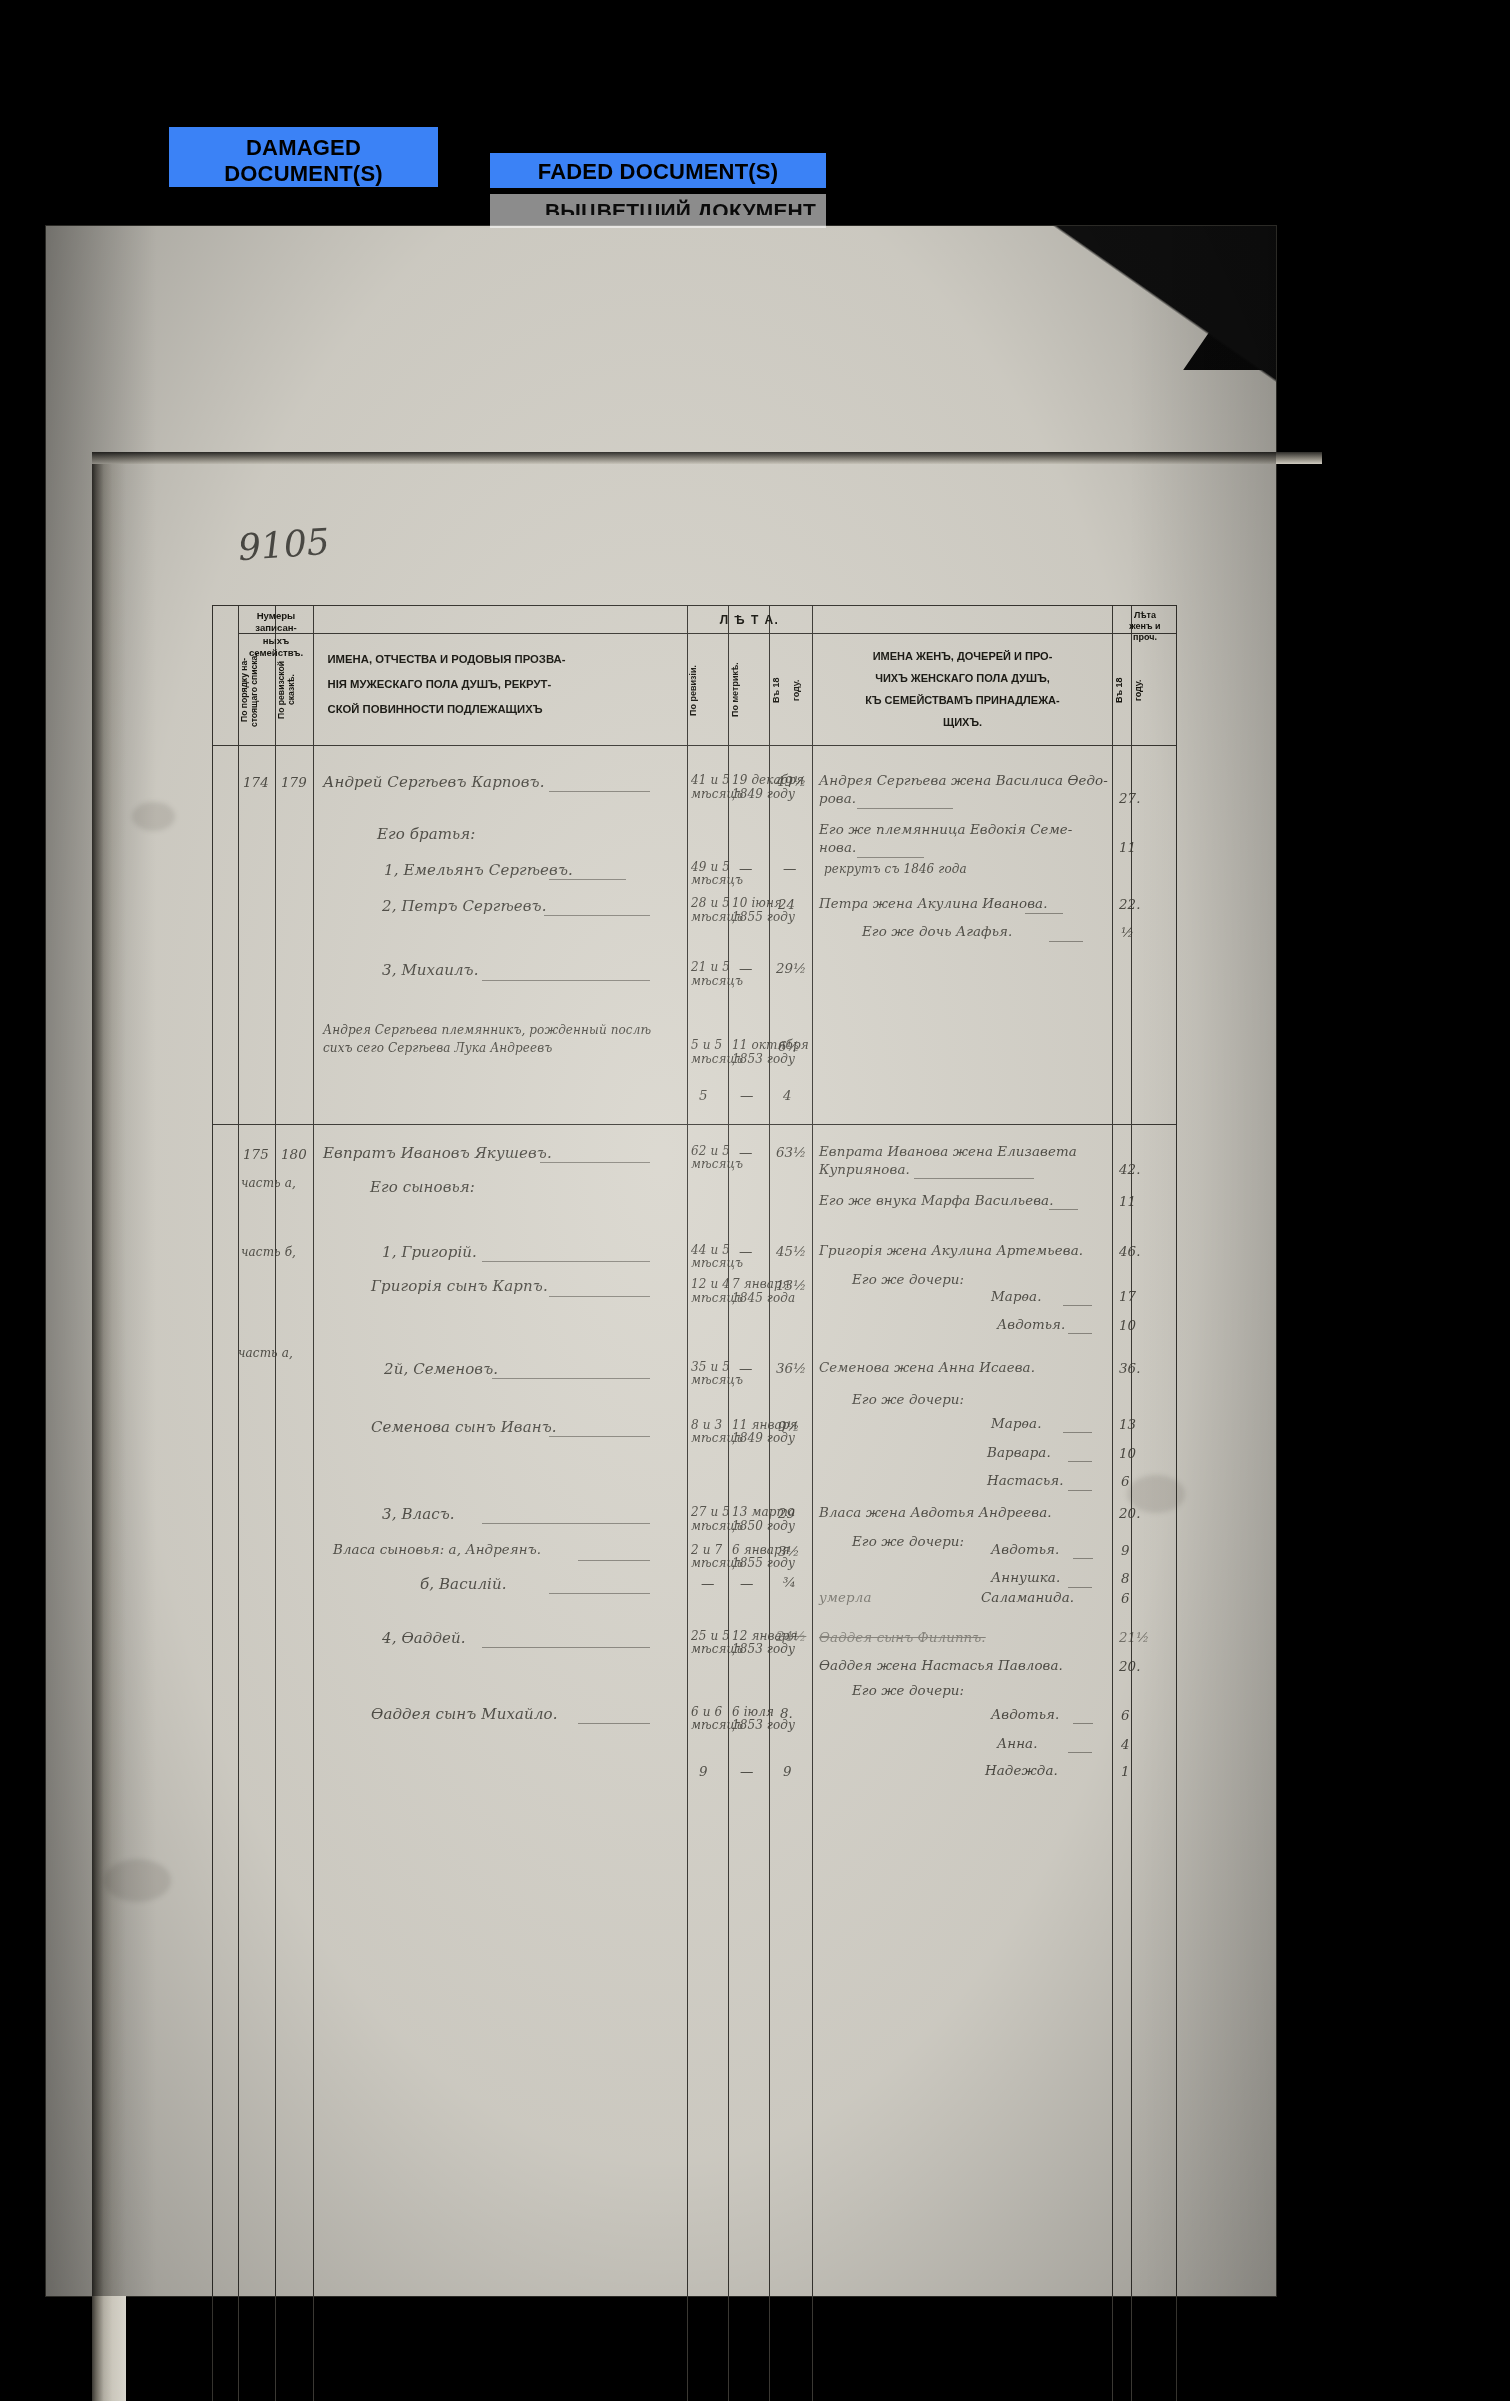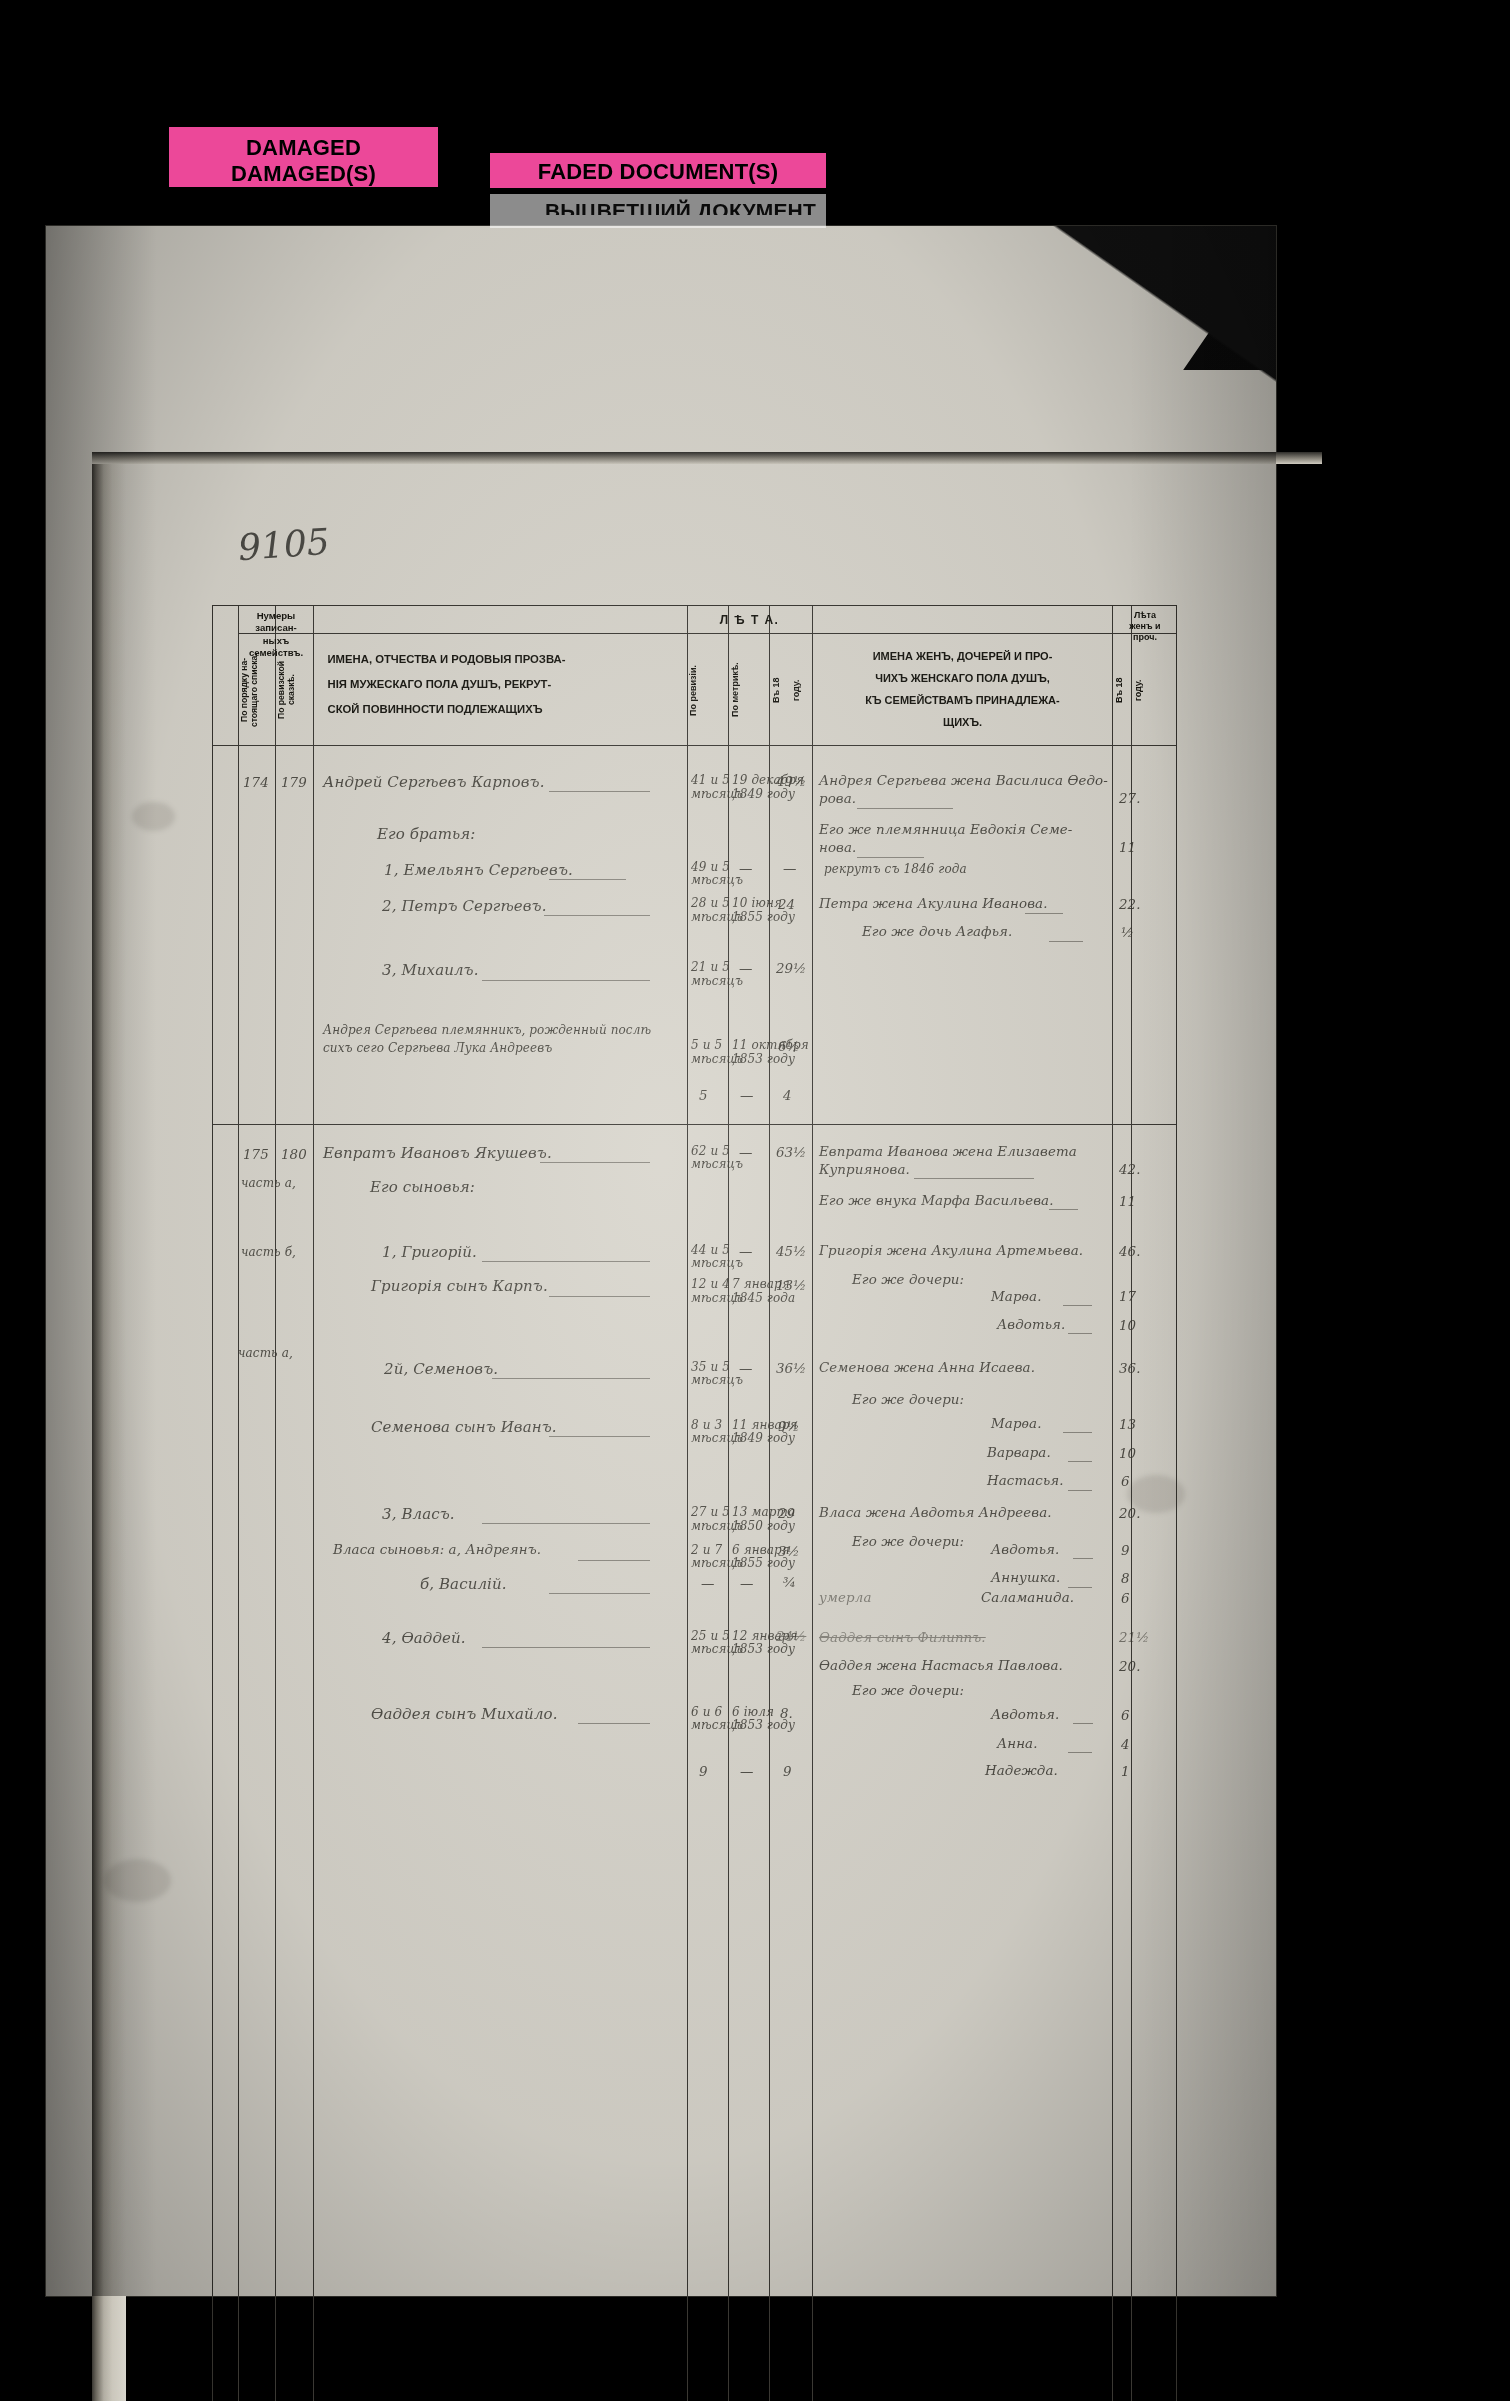--- a/index.html
+++ b/index.html
@@ -31,21 +31,21 @@
     background:linear-gradient(215deg,#111 0%,#111 46%,rgba(17,17,17,0) 47%);
   }
 
   
   .vig{position:absolute;inset:0;pointer-events:none;}
   #vig1{background:radial-gradient(ellipse at 50% 45%,rgba(255,255,255,0.10) 0%,rgba(0,0,0,0.06) 62%,rgba(0,0,0,0.30) 100%);}
   #vig2{background:linear-gradient(90deg,rgba(0,0,0,0.30) 0%,rgba(0,0,0,0.0) 9%,rgba(0,0,0,0) 88%,rgba(0,0,0,0.12) 100%);}
 
   
   .stamp{
-    position:absolute;background:#ec4899;color:#000;font-family:"Liberation Sans",sans-serif;
+    position:absolute;background:#3b82f6;color:#000;font-family:"Liberation Sans",sans-serif;
     font-weight:bold;text-align:center;letter-spacing:0.2px;line-height:1.18;
   }
   #stamp-damaged{left:169px;top:127px;width:269px;height:60px;font-size:22px;padding-top:7.7px;box-sizing:border-box;}
   #stamp-faded{left:490px;top:153px;width:336px;height:35px;font-size:22px;padding-top:5.8px;box-sizing:border-box;}
   #stamp-faded2{left:490px;top:194px;width:336px;height:34px;font-size:21px;padding-top:4.8px;box-sizing:border-box;
     background:#ffffff;color:#151515;opacity:.55;}
   #stamp-faded2 .cut{display:block;overflow:hidden;height:16.3px;margin-left:45px;}
 
   
   #folio{
@@ -351,21 +351,21 @@
     <div class="hw m" style="left:908px;top:1158px;">1</div>
 
   </div>
 
   <div class="vig" id="vig1"></div>
   <div class="vig" id="vig2"></div>
 </div>
 
 <div class="stamp" id="stamp-damaged">
   <span>DAMAGED</span><br>
-  <span>DAMAGED(S)</span>
+  <span>DOCUMENT(S)</span>
 </div>
 
 <div class="stamp" id="stamp-faded">
   <span>FADED DOCUMENT(S)</span>
 </div>
 
 <div class="stamp" id="stamp-faded2">
   <span class="cut">ВЫЦВЕТШИЙ ДОКУМЕНТ</span>
 </div>
 

